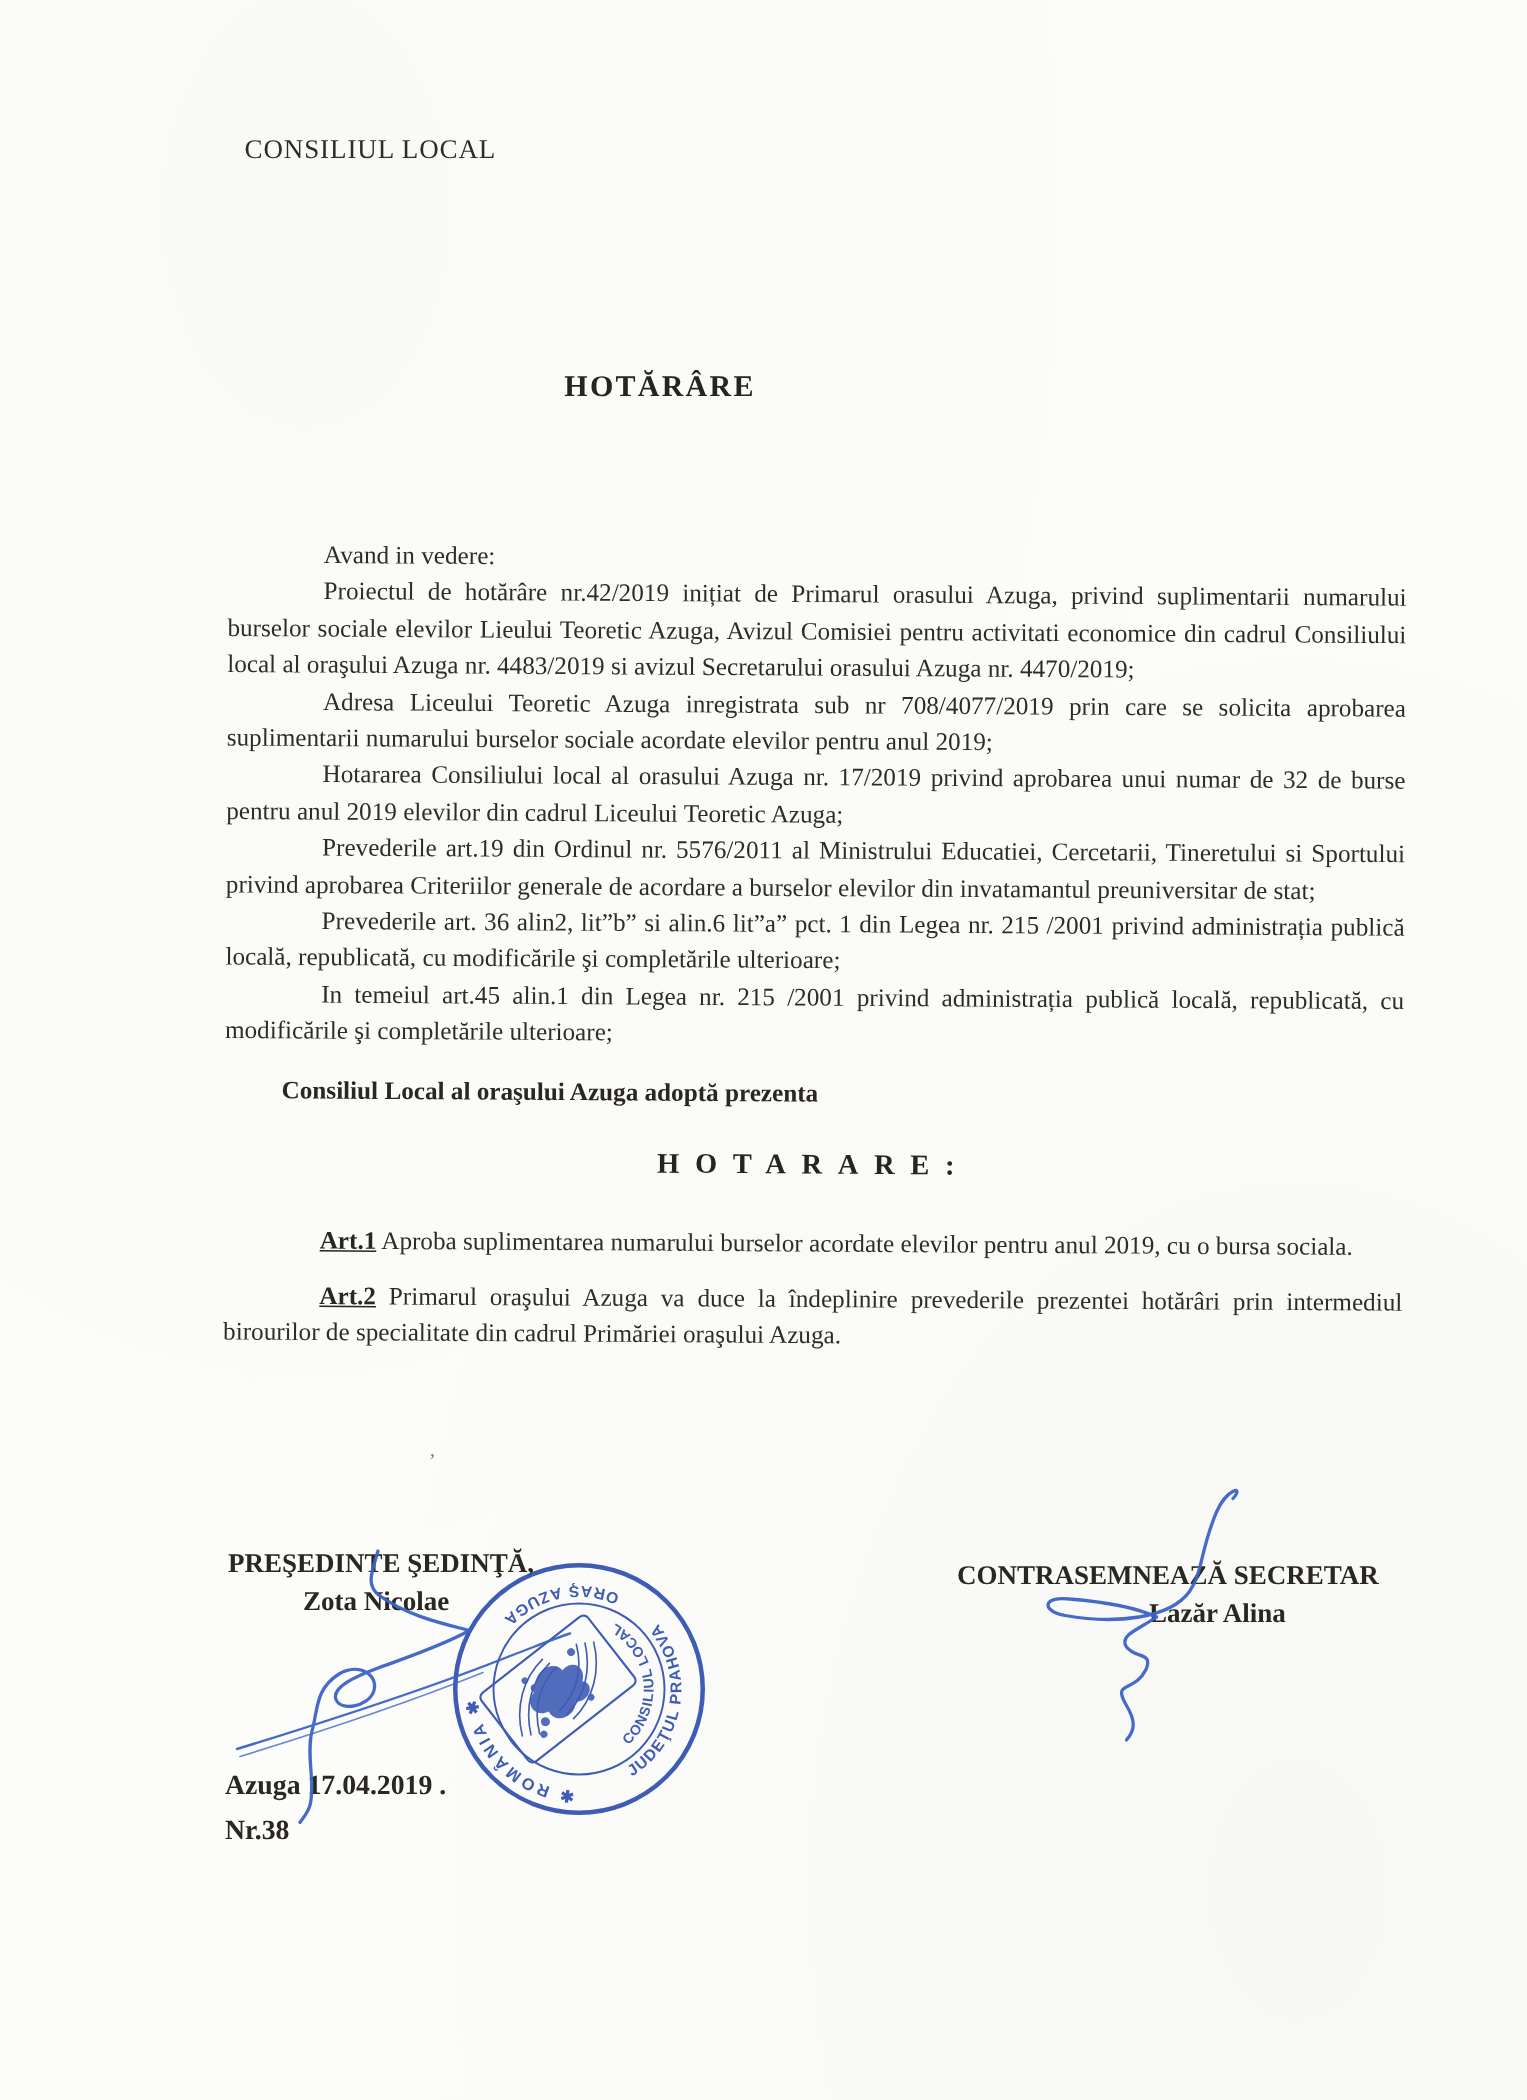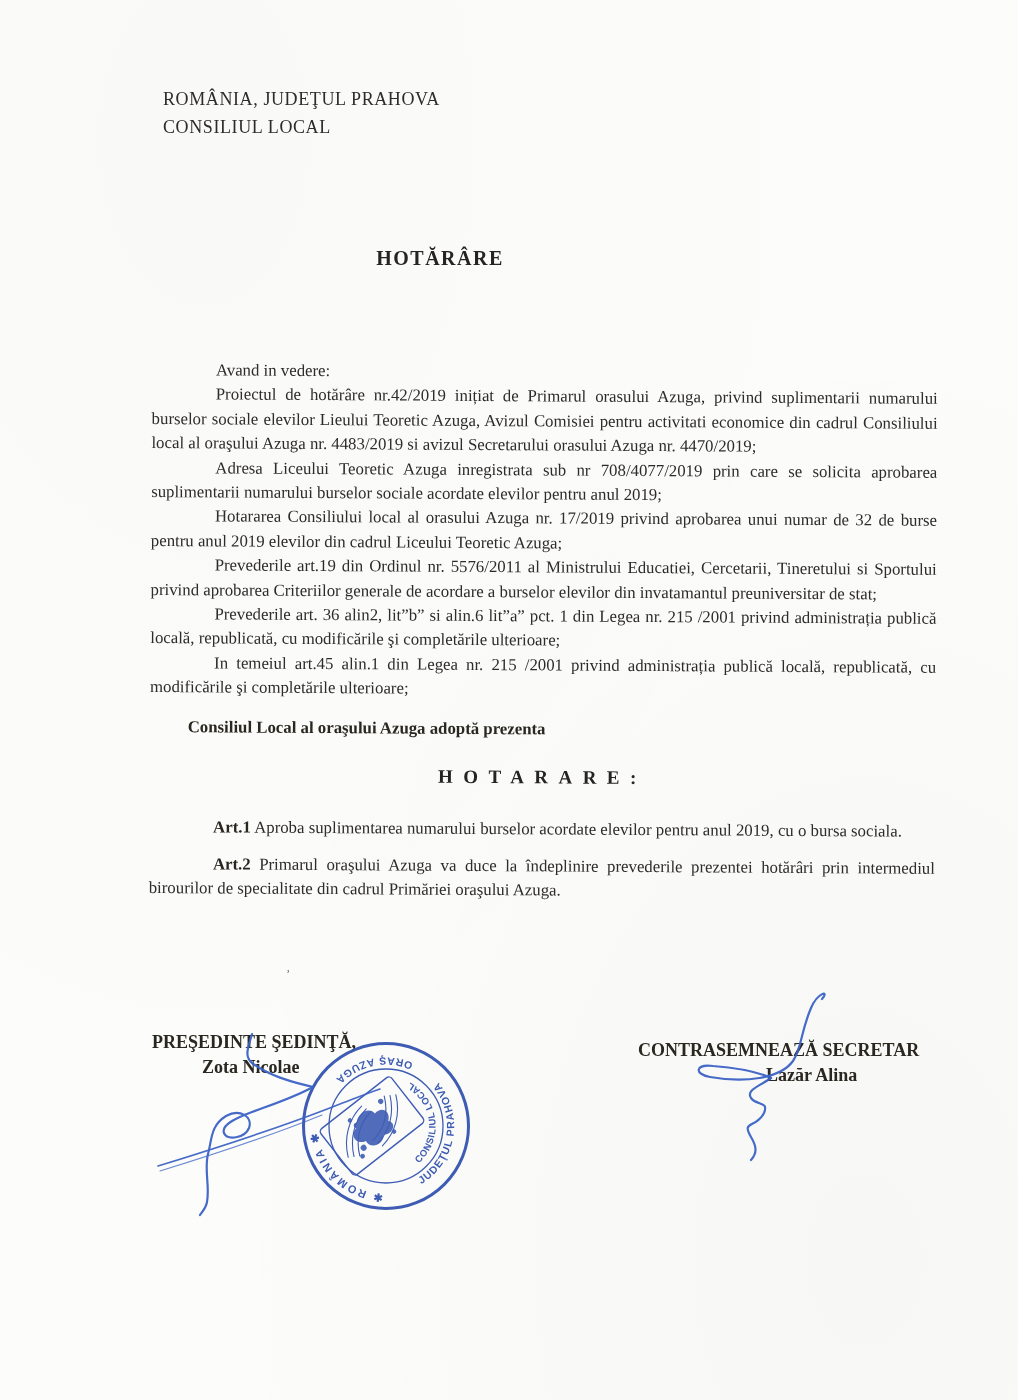--- a/index.html
+++ b/index.html
@@ -44,21 +44,21 @@
   .adoption{
     font-weight:bold;margin-top:15px !important;text-indent:38px;
     text-align:left;color:#29271f;
   }
   .decision-heading{
     margin:24px 0 0 0;text-align:center;
     font-size:19px;font-weight:bold;letter-spacing:0.55em;color:#262421;
   }
   .article{margin-top:27px !important;}
   .article + .article{margin-top:13px !important;}
-  .article b{color:#28261f;}
+  .article b{color:#28261f;text-decoration:underline;}
   .sig-row{
     position:absolute;left:152px;top:1032px;width:786px;
     display:flex;justify-content:space-between;
     font-weight:bold;font-size:18px;color:#29271f;
   }
   .sig-left{width:260px;}
   .sig-left .sig-name{margin:4px 0 0 50px;}
   .sig-right{width:300px;margin-top:8px;}
   .sig-right .sig-name{margin:4px 0 0 128px;}
   .footer-block{
@@ -72,21 +72,20 @@
   svg.ink{
     position:absolute;left:0;top:0;pointer-events:none;
   }
 </style>
 </head>
 <body>
 
 <div class="sheet">
 
   <div class="letterhead">
-    <div>ROMÂNIA, JUDEŢUL PRAHOVA</div>
     <div>CONSILIUL LOCAL</div>
   </div>
 
   <div class="title-block">
     <h1 class="doc-title">HOTĂRÂRE</h1>
   </div>
 
   <div class="body-text">
     <p class="indent preamble">Avand in vedere:</p>
     <p class="indent">Proiectul de hotărâre nr.42/2019 inițiat de Primarul orasului Azuga, privind suplimentarii numarului burselor sociale elevilor Lieului Teoretic Azuga, Avizul Comisiei pentru activitati economice din cadrul Consiliului local al oraşului Azuga nr. 4483/2019 si avizul Secretarului orasului Azuga nr. 4470/2019;</p>
@@ -105,20 +104,24 @@
     <div class="sig-left">
       <div>PREŞEDINTE ŞEDINŢĂ,</div>
       <div class="sig-name">Zota Nicolae</div>
     </div>
     <div class="sig-right">
       <div>CONTRASEMNEAZĂ  SECRETAR</div>
       <div class="sig-name">Lazăr Alina</div>
     </div>
   </div>
 
+  <div class="footer-block">
+    <div>Azuga 17.04.2019 .</div>
+    <div>Nr.38</div>
+  </div>
 
   <span class="artifact">’</span>
 
   <svg class="ink" width="1018" height="1400" viewBox="0 0 1018 1400">
 
     <g opacity="0.92">
       <g fill="none" stroke-linecap="round" stroke="#2e4fae">
         <circle cx="386" cy="1126" r="82.5" stroke-width="3"></circle>
         <circle cx="386" cy="1126" r="57" stroke-width="1.3"></circle>
 

